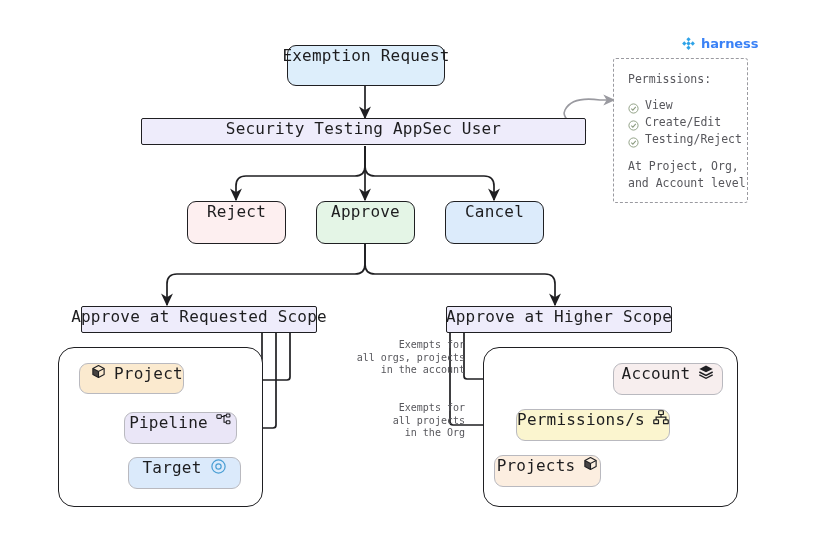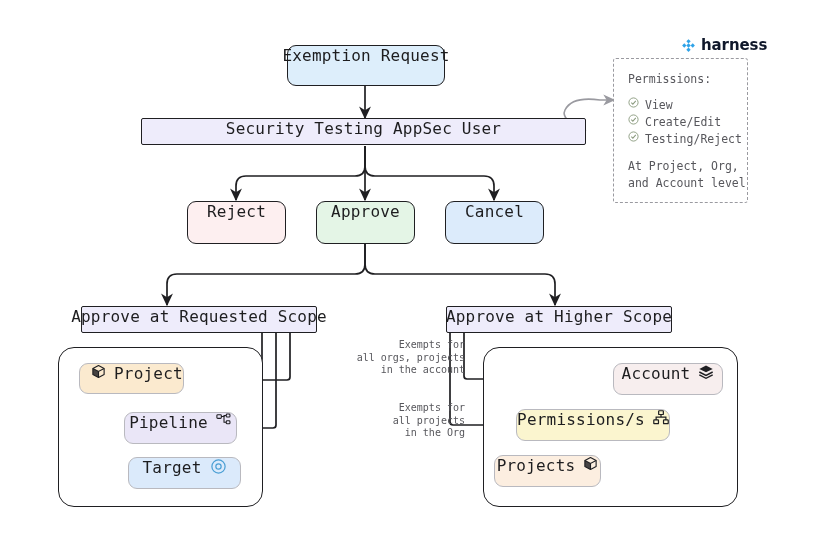--- a/index.html
+++ b/index.html
@@ -66,21 +66,21 @@
     border-radius: 3px;
     background: #ffffff;
     color: #57575c;
     font-size: 11.5px;
     line-height: 17px;
     padding: 12px 14px;
   }
   .note-title { margin-bottom: 9px; }
   .note-perm {
     display: flex;
-    align-items: flex-start;
+    align-items: flex-end;
     gap: 6px;
   }
   .note-foot { margin-top: 10px; }
   .check {
     display: inline-block;
     width: 11px; height: 11px;
     flex: 0 0 11px;
   }
   .edge-label {
     position: absolute;
@@ -91,23 +91,23 @@
     white-space: pre;
   }
   .brand {
     position: absolute;
     display: flex;
     align-items: center;
     gap: 5px;
   }
   .brand-name {
     font-family: "DejaVu Sans", "Liberation Sans", sans-serif;
-    font-size: 15px;
+    font-size: 13px;
     font-weight: 700;
-    color: #0f172a;
+    color: #3b82f6;
     letter-spacing: -0.1px;
   }
   .ico { flex: 0 0 auto; display: inline-block; line-height: 0; }
 </style>
 </head>
 <body>
 
 <div id="canvas">
 
   <svg class="wires" viewBox="0 0 814 552">

